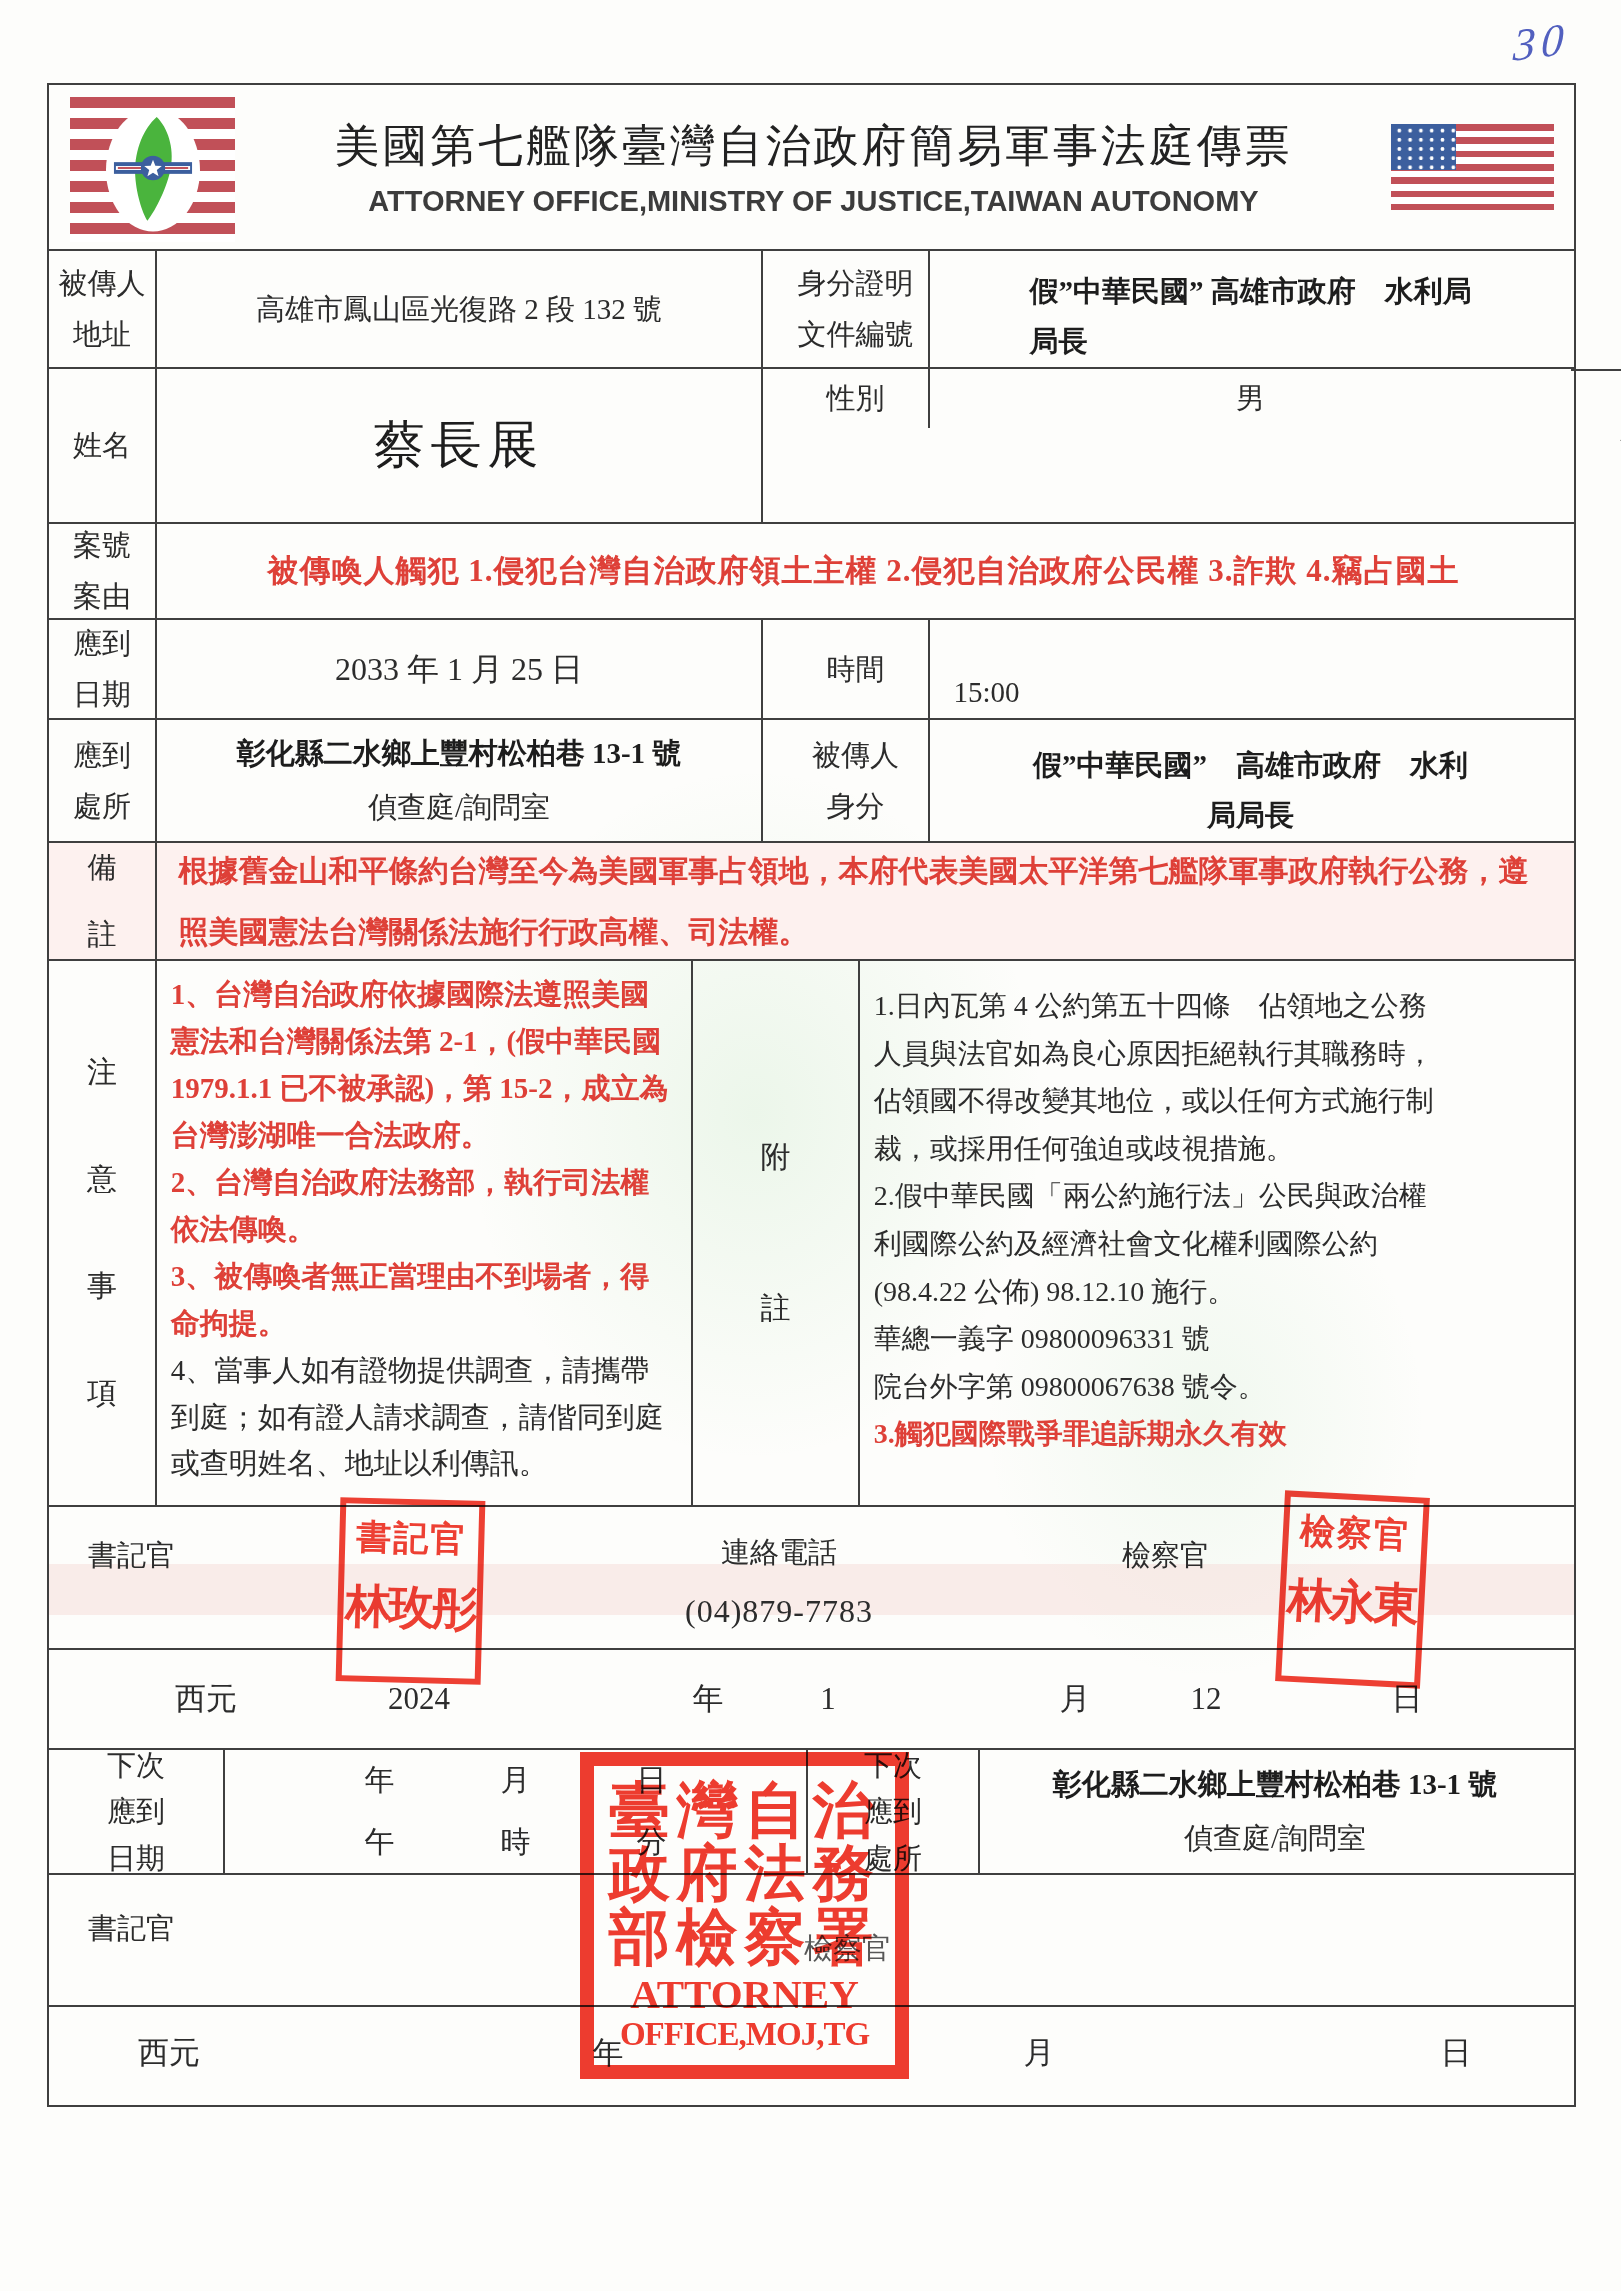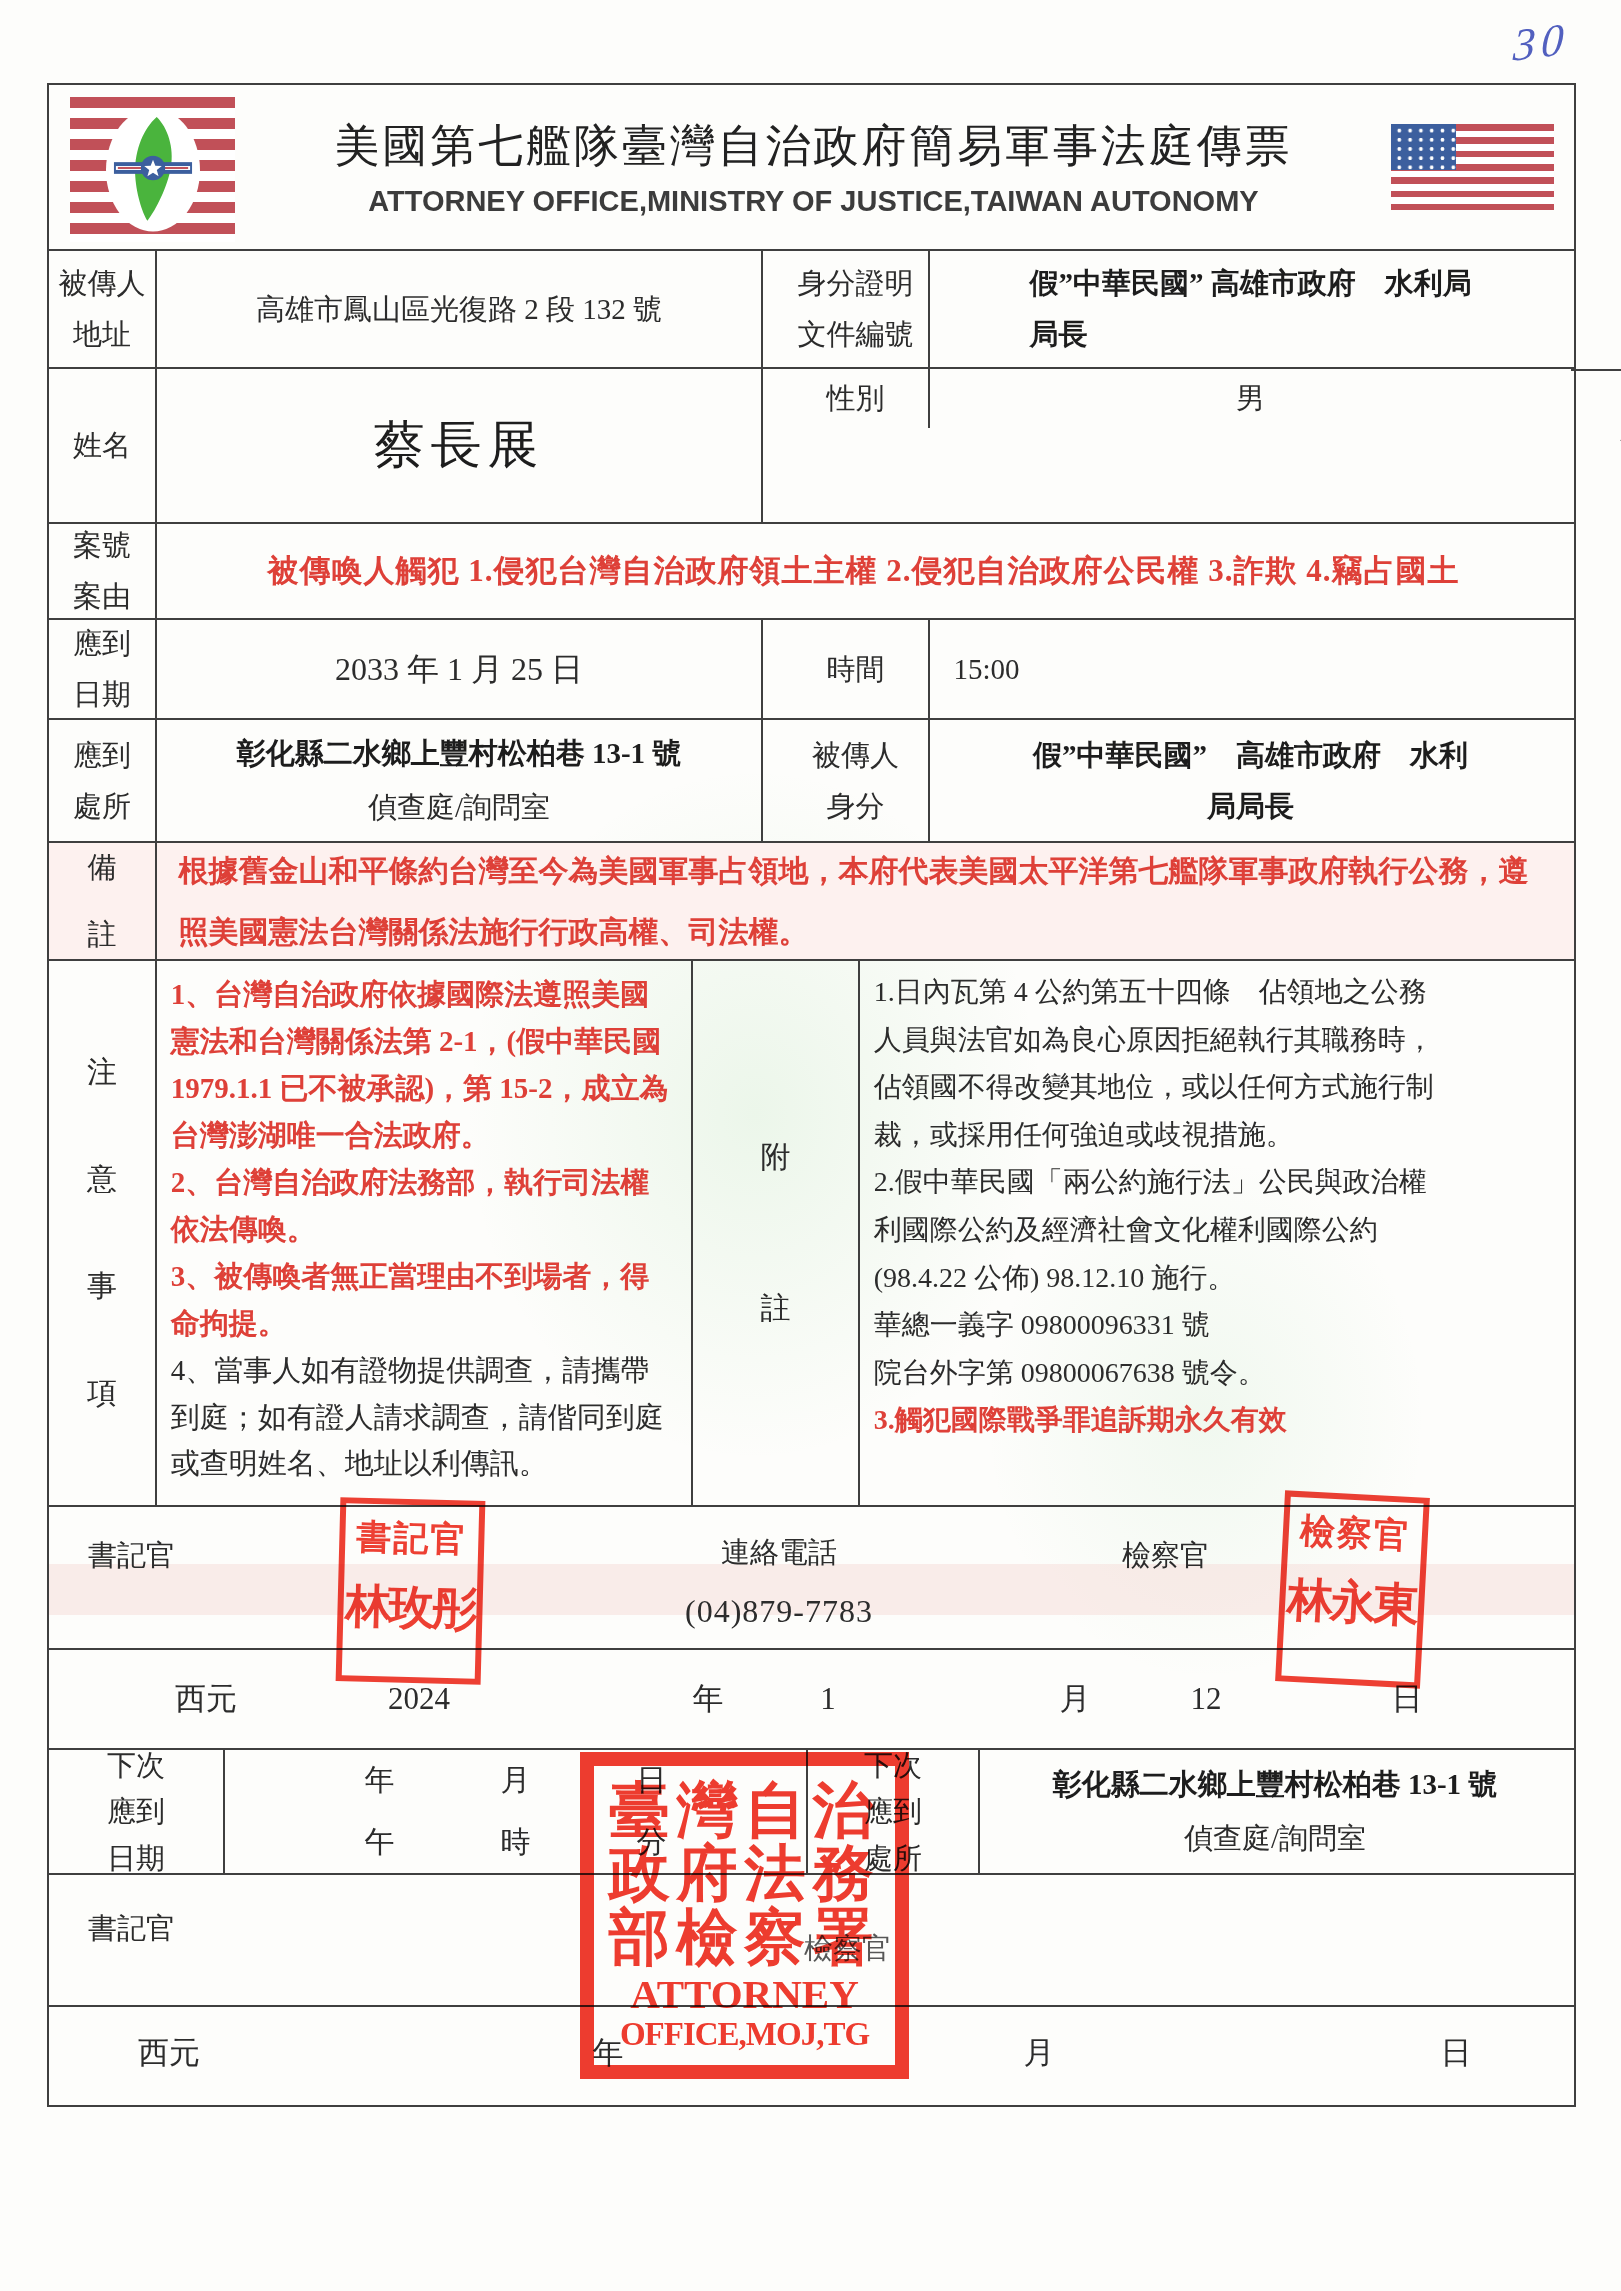--- a/index.html
+++ b/index.html
@@ -39,21 +39,21 @@
     border-right:2px solid var(--line);box-sizing:border-box;overflow:visible;
   }
   .cell.last{border-right:none;}
   .tx{white-space:pre-line;text-align:center;font-size:29px;line-height:1.75;}
   .tx.left{text-align:left;}
   .tx.bold{font-weight:700;color:#1d1d1d;}
   .tx.red{color:var(--ink-red);}
   .w-label{width:108px;}
   .w-c2{width:606px;}
   .w-c3{width:167px;padding-left:20px;}
-  .w-c4{width:641px;}
+  .w-c4{width:641px;align-items:flex-end;}
 
   
   .header{height:164px;align-items:center;padding:0 13.7px;box-sizing:border-box;}
   .logo{position:relative;width:165px;height:145px;margin:5.9px 0 0 7.8px;flex:0 0 auto;}
   .logo-stripes{position:absolute;inset:0;
     background:repeating-linear-gradient(to bottom,var(--flag-red) 0 10.8px,#fff 10.8px 21px);}
   .logo-oval{position:absolute;left:50%;top:50%;width:94px;height:123px;transform:translate(-50%,-50%);
     background:#fff;border-radius:50%;}
   .taiwan{position:absolute;left:50%;top:50%;transform:translate(-50%,-50%) rotate(4deg);}
   .roundel{position:absolute;left:50%;top:49%;transform:translate(-50%,-50%);}
@@ -94,21 +94,21 @@
   
   .r7 .w-c2n{width:536px;}
   .r7 .w-c3n{width:167px;}
   .r7 .w-c4n{width:595px;}
   .vlabel{flex-direction:column;justify-content:space-evenly;padding:25.5px 0;}
   .vlabel span{font-size:30px;}
   .applabel{flex-direction:column;justify-content:center;gap:110px;}
   .applabel span{font-size:30px;}
   .notes{display:block;text-align:left;padding:9.8px 15.7px 0 13.7px;overflow:hidden;}
   .notes p{margin:0;font-size:29px;line-height:1.62;}
-  .notes.rnotes{padding-top:7px;}
+  .notes.rnotes{padding-top:21px;}
   .notes.rnotes p{font-size:28px;line-height:1.7;}
   .notes p.red{color:var(--ink-red);font-weight:700;}
   .notes p.redb{color:var(--ink-red);font-weight:700;}
 
   
   .abs{position:absolute;font-size:29px;}
   .ctr{transform:translateX(-50%);}
   .phoneval{font-size:32px;letter-spacing:1px;}
 
   

